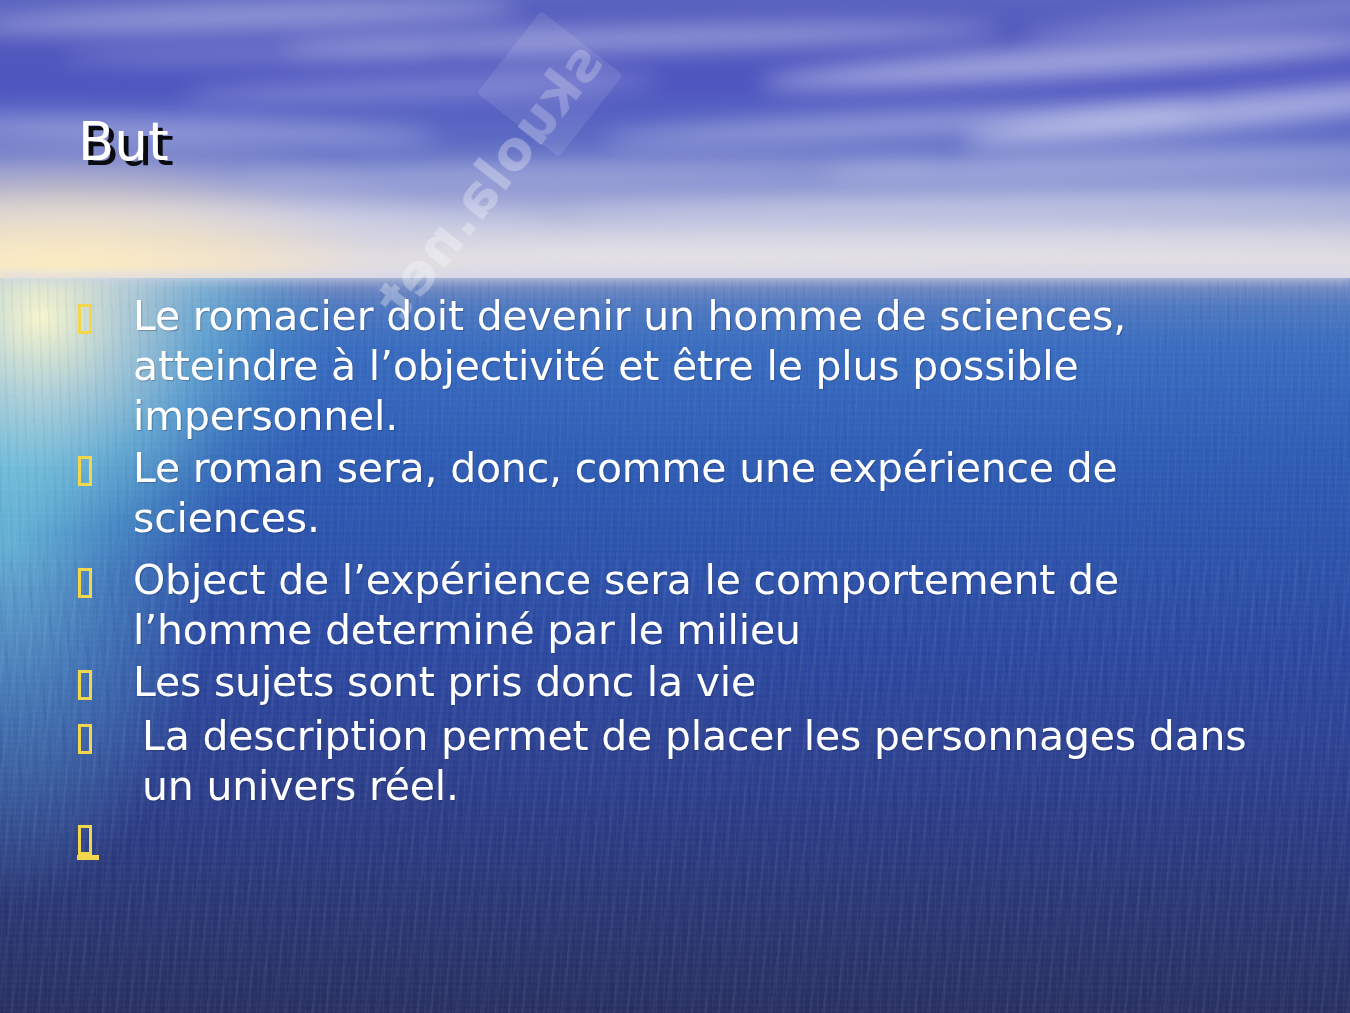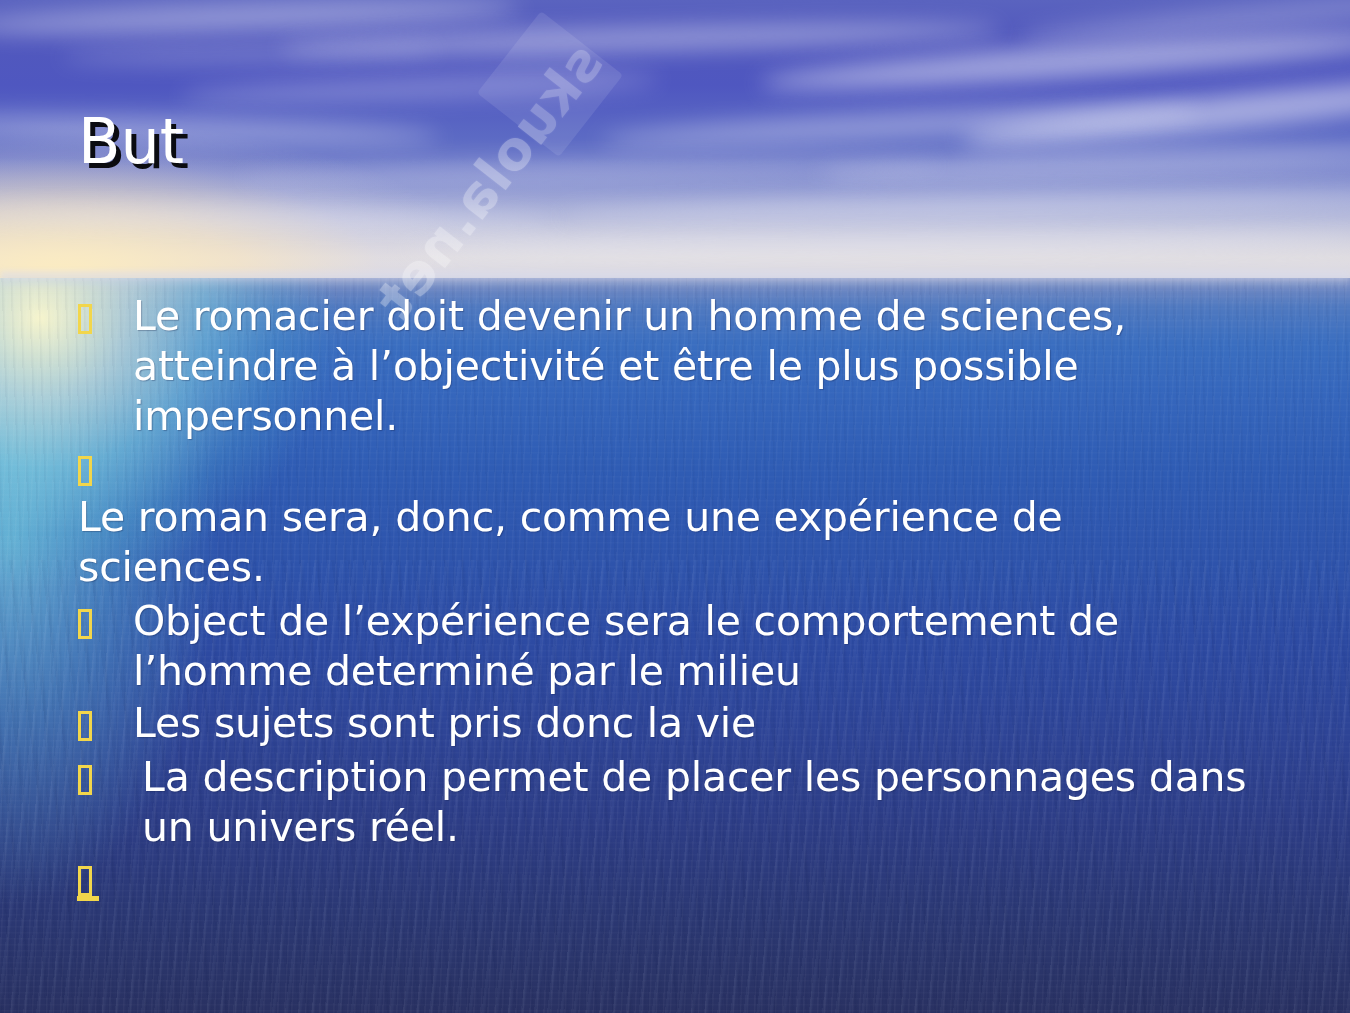--- a/index.html
+++ b/index.html
@@ -184,21 +184,21 @@
     border-radius: 4px;
   }
 
   
   .title {
     position: absolute;
     left: 78px;
     top: 100px;
     color: #ffffff;
     font-family: "DejaVu Sans", sans-serif;
-    font-size: 62px;
+    font-size: 53px;
     line-height: 84px;
     font-weight: normal;
     letter-spacing: 0px;
     text-shadow: 5px 5px 0px rgba(0,0,0,0.92);
     white-space: nowrap;
     text-align: right;
   }
 
   
   .body-list {
@@ -250,22 +250,22 @@
     flex: 1 1 auto;
     color: #ffffff;
     font-family: "DejaVu Sans", sans-serif;
     font-size: 41px;
     line-height: 50px;
     font-weight: normal;
     letter-spacing: -0.2px;
     text-shadow: 1px 1px 1px rgba(20,30,70,0.30);
   }
   .b1 { margin-top: 0px; }
-  .b2 { margin-top: 2px; flex-direction: column; }
-  .b3 { margin-top: 4px; }
+  .b2 { margin-top: 2px; }
+  .b3 { margin-top: 12px; }
   .b4 { margin-top: 2px; }
   .b5 { margin-top: 4px; gap: 9px; }
   .b6 { margin-top: 6px; }
   .b6 .bullet-marker { padding-top: 4px; }
 </style>
 </head>
 <body>
 
 <div class="slide">
 

